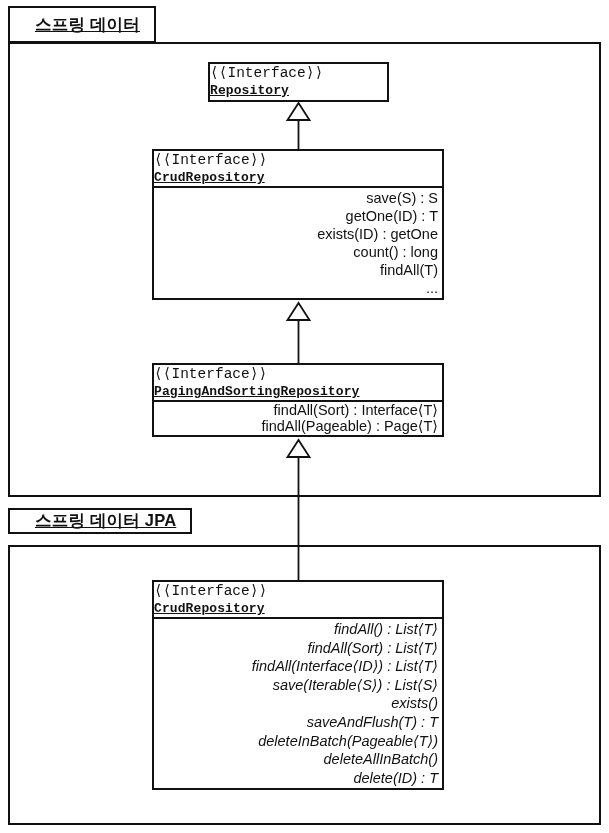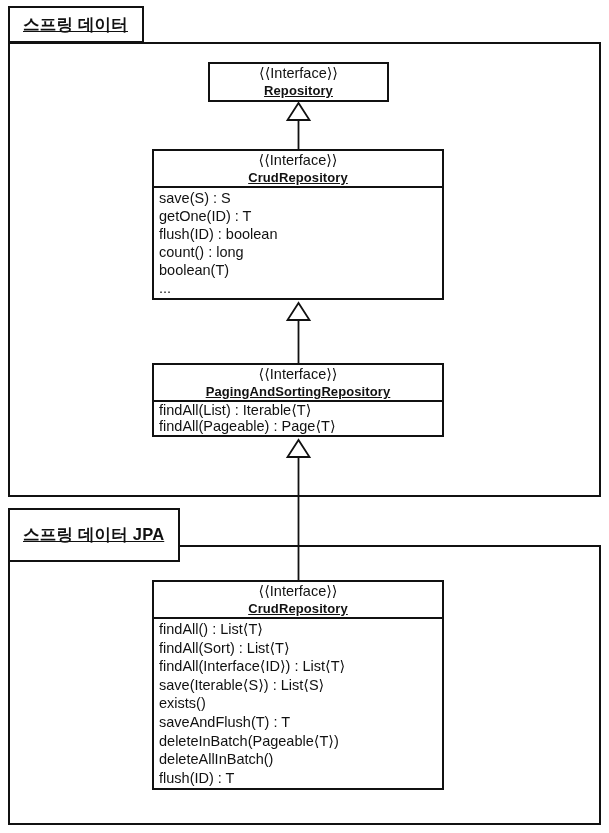--- a/index.html
+++ b/index.html
@@ -19,62 +19,63 @@
     display:flex; align-items:center;
     padding:0 14px 0 13px;
     white-space:nowrap;
     z-index:2;
   }
   .pkg-tab .pkg-name {
     font-weight:bold;
     font-size:16.5px;
     text-decoration:underline;
     letter-spacing:0.2px;
+    margin-left:12px;
   }
   .pkg-body {
     position:absolute;
     border:2px solid #111;
     background:#fff;
     z-index:1;
   }
   #pkg1-tab  { left:8px;  top:6px;   height:37px; }
   #pkg1-body { left:8px;  top:42px;  width:593px; height:455px; }
-  #pkg2-tab  { left:8px;  top:508px; height:54px; }
+  #pkg2-tab  { left:8px;  top:508px; height:26px; }
   #pkg2-body { left:8px;  top:545px; width:593px; height:280px; }
 
   
   .class-box {
     position:absolute;
     border:2px solid #111;
     background:#fff;
     z-index:3;
     overflow:hidden;
   }
-  .class-title { text-align:center; padding-top:1px; }
+  .class-title { padding-top:1px;font-family:Liberation Mono, monospace; }
   .stereotype  { font-size:14.5px; line-height:17px; }
   .class-name  {
     font-size:13px; font-weight:bold; line-height:17px;
     text-decoration:underline;
     letter-spacing:0.1px;
   }
   .class-methods {
     border-top:2px solid #111;
     padding:1px 4px 0 5px;
     font-size:14.5px;
   }
-  .method-line { white-space:nowrap; }
+  .method-line { white-space:nowrap;text-align:right; }
 
   #box-repository { left:208px; top:62px;  width:181px; height:40px; }
   #box-crud       { left:152px; top:149px; width:292px; height:151px; }
   #box-paging     { left:152px; top:363px; width:292px; height:74px; }
   #box-jpa        { left:152px; top:580px; width:292px; height:210px; }
 
   #box-crud   .method-line { line-height:18.1px; }
   #box-paging .method-line { line-height:15.6px; }
-  #box-jpa    .method-line { line-height:18.6px; }
+  #box-jpa    .method-line { line-height:18.6px;font-style:italic; }
 
   
   svg.arrows {
     position:absolute; left:0; top:0; z-index:2;
     pointer-events:none;
   }
 </style>
 </head>
 <body>
 
@@ -111,49 +112,49 @@
   </div>
 
   <div class="class-box" id="box-crud">
     <div class="class-title">
       <div class="stereotype">⟨⟨Interface⟩⟩</div>
       <div class="class-name">CrudRepository</div>
     </div>
     <div class="class-methods">
         <div class="method-line">save(S) : S</div>
         <div class="method-line">getOne(ID) : T</div>
-        <div class="method-line">flush(ID) : boolean</div>
+        <div class="method-line">exists(ID) : getOne</div>
         <div class="method-line">count() : long</div>
-        <div class="method-line">boolean(T)</div>
+        <div class="method-line">findAll(T)</div>
         <div class="method-line">...</div>
       </div>
   </div>
 
   <div class="class-box" id="box-paging">
     <div class="class-title">
       <div class="stereotype">⟨⟨Interface⟩⟩</div>
       <div class="class-name">PagingAndSortingRepository</div>
     </div>
     <div class="class-methods">
-        <div class="method-line">findAll(List) : Iterable⟨T⟩</div>
+        <div class="method-line">findAll(Sort) : Interface⟨T⟩</div>
         <div class="method-line">findAll(Pageable) : Page⟨T⟩</div>
       </div>
   </div>
 
   <div class="class-box" id="box-jpa">
     <div class="class-title">
       <div class="stereotype">⟨⟨Interface⟩⟩</div>
       <div class="class-name">CrudRepository</div>
     </div>
     <div class="class-methods">
         <div class="method-line">findAll() : List⟨T⟩</div>
         <div class="method-line">findAll(Sort) : List⟨T⟩</div>
         <div class="method-line">findAll(Interface⟨ID⟩) : List⟨T⟩</div>
         <div class="method-line">save(Iterable⟨S⟩) : List⟨S⟩</div>
         <div class="method-line">exists()</div>
         <div class="method-line">saveAndFlush(T) : T</div>
         <div class="method-line">deleteInBatch(Pageable⟨T⟩)</div>
         <div class="method-line">deleteAllInBatch()</div>
-        <div class="method-line">flush(ID) : T</div>
+        <div class="method-line">delete(ID) : T</div>
       </div>
   </div>
 
 </div>
 
 </body></html>

